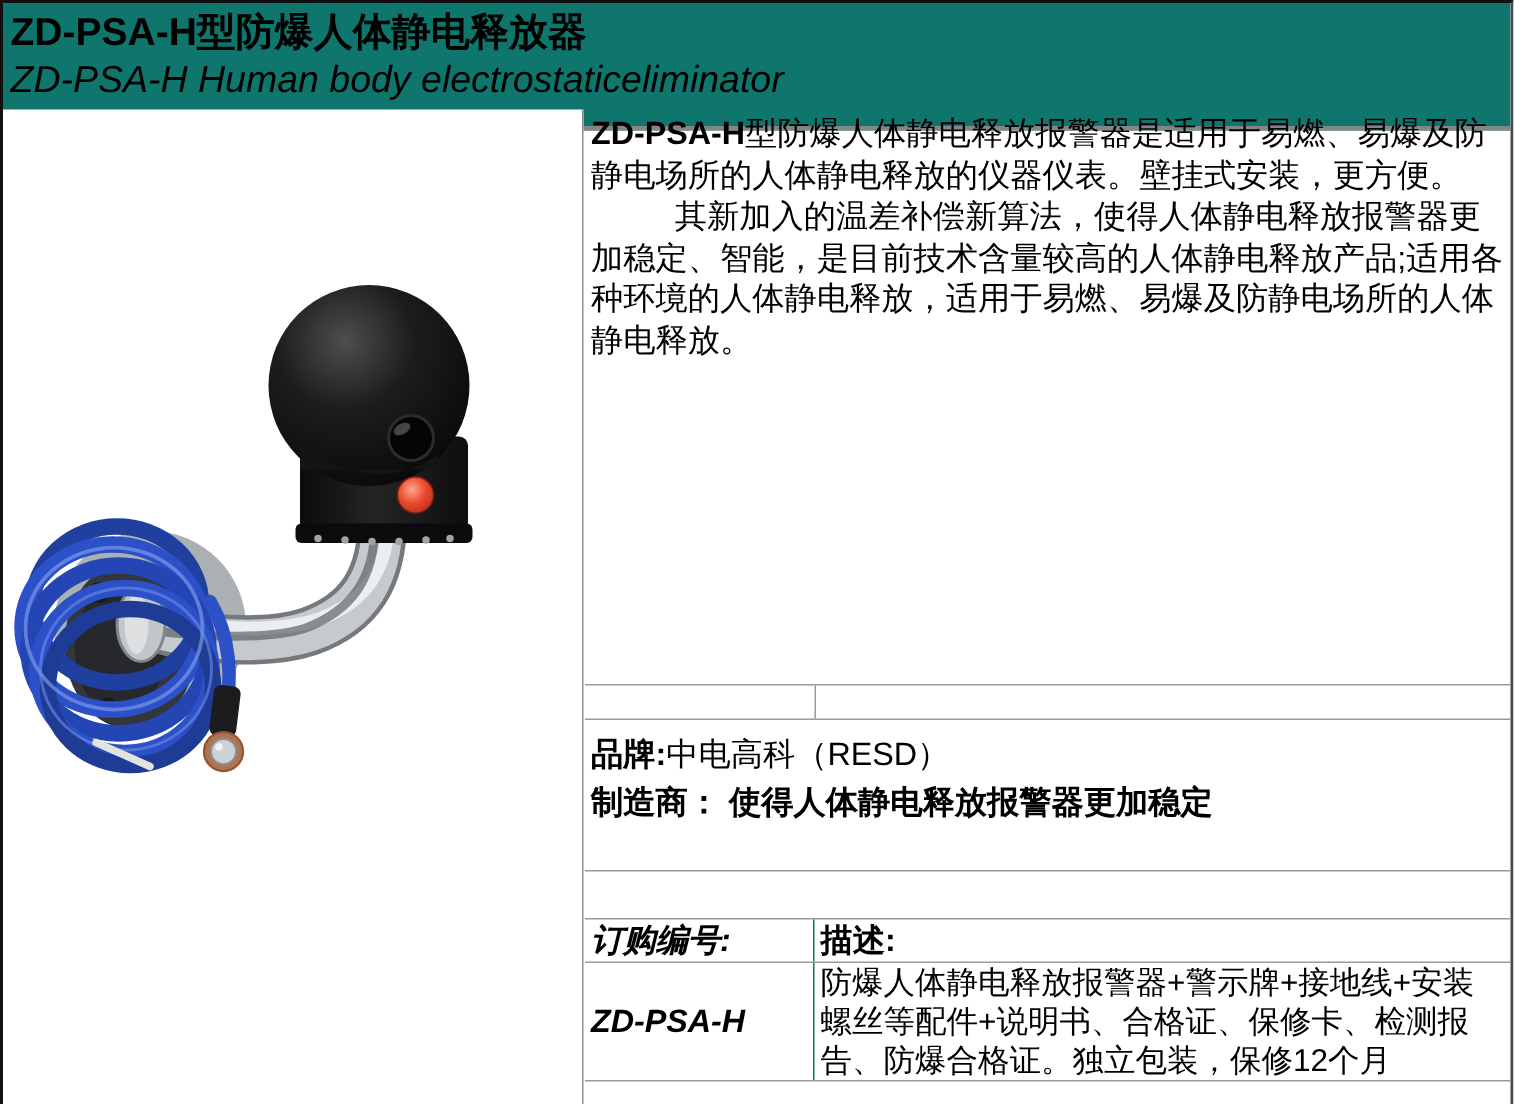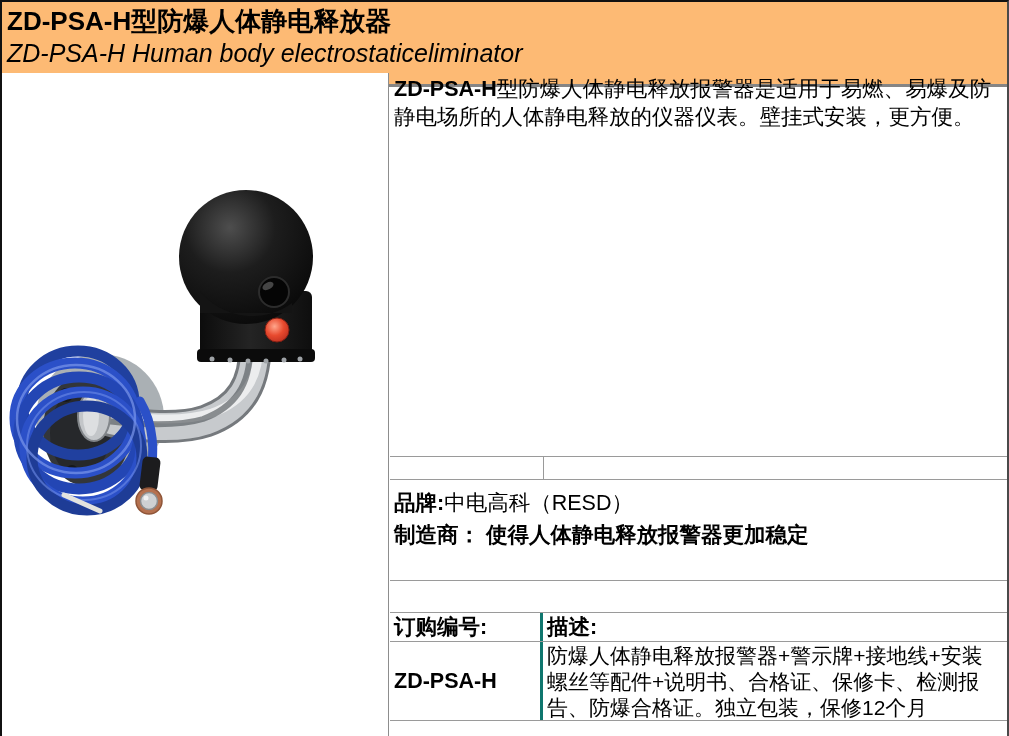--- a/index.html
+++ b/index.html
@@ -19,21 +19,21 @@
     border-right: 2px solid #4a4a4a;
     overflow: hidden;
   }
   
   .header {
     position: absolute;
     top: 0; left: 0; right: 0;
     height: 85px;
     border-bottom: 3px solid #858585;
     padding: 2px 0 0 5px;
-    background: #fdba74;
+    background: #0f766e;
   }
   .title-zh {
     font-size: 26px;
     font-weight: bold;
     line-height: 34px;
     white-space: nowrap;
   }
   .title-en {
     font-size: 25px;
     font-weight: normal;
@@ -103,22 +103,23 @@
     font-weight: bold;
   }
   .order-data-row {
     height: 79px;
     border-bottom: 1px solid #9a9a9a;
     display: flex;
   }
   .col-orderno {
     width: 153px;
     flex: 0 0 153px;
-    border-right: 3px solid #0f766e;
+    border-right: 1px solid #0f766e;
     padding-left: 4px;
+    font-style: italic;
   }
   .order-head-row .col-orderno,
   .order-head-row .col-desc { line-height: 28px; }
   .col-desc {
     flex: 1;
     padding-left: 4px;
   }
   .order-data-row .col-orderno {
     display: flex;
     align-items: center;
@@ -224,20 +225,21 @@
       </g>
 
       <circle cx="275" cy="257" r="12" fill="url(#ledGrad)" stroke="#801f14" stroke-width="1"></circle>
     </svg>
   </div>
 
   <div class="right-col">
 
     <div class="desc-cell">
       <p><span class="bold">ZD-PSA-H</span><span>型防爆人体静电释放报警器是适用于易燃、易爆及防静电场所的人体静电释放的仪器仪表。壁挂式安装，更方便。</span></p>
+      <p class="desc-p3">其新加入的温差补偿新算法，使得人体静电释放报警器更加稳定、智能，是目前技术含量较高的人体静电释放产品;适用各种环境的人体静电释放，适用于易燃、易爆及防静电场所的人体静电释放。</p>
     </div>
 
     <div class="spacer-split">
       <div class="v-div"></div>
     </div>
 
     <div class="brand-cell">
       <div><span class="label">品牌:</span><span>中电高科（RESD）</span></div>
       <div class="brand-line-mfr"><span>制造商：</span> <span>使得人体静电释放报警器更加稳定</span></div>
     </div>

